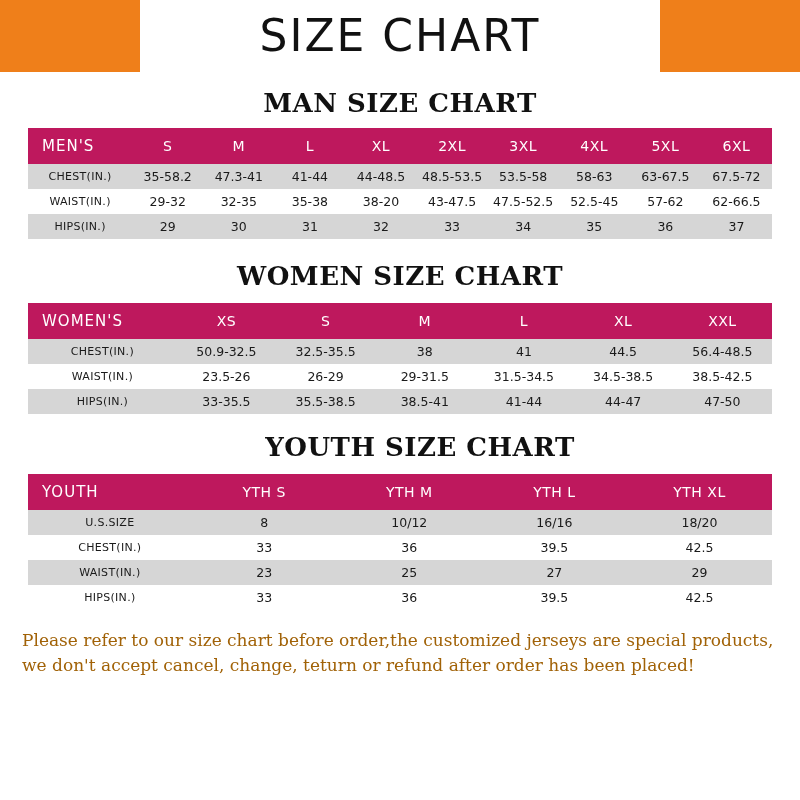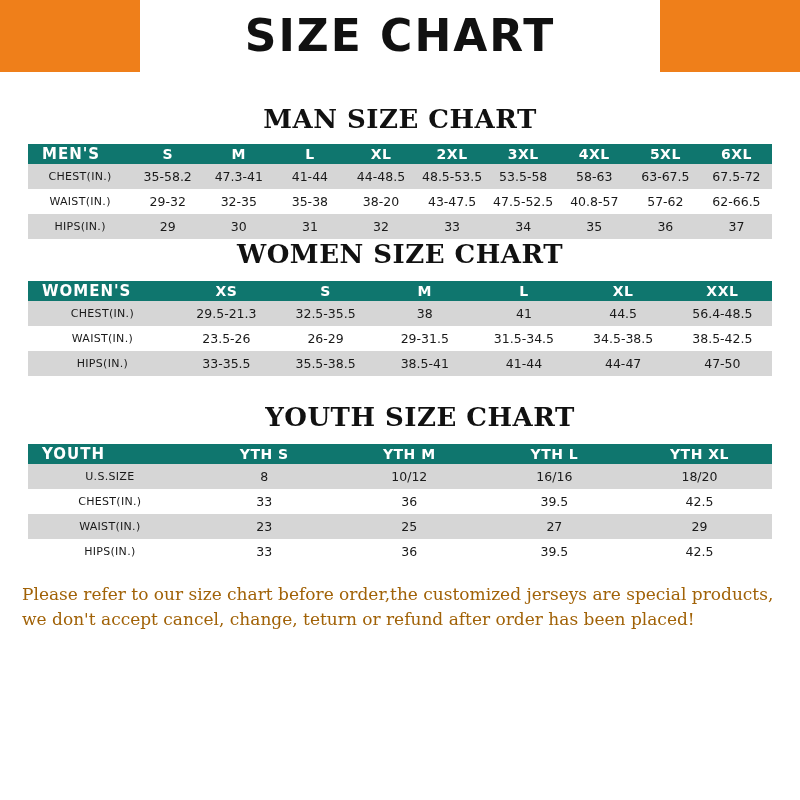--- a/index.html
+++ b/index.html
@@ -30,62 +30,62 @@
     height: 72px;
     width: 140px;
     background: #ef7f1a;
   }
   .banner .bar-left { left: 0; }
   .banner .bar-right { right: 0; }
   .banner-title {
     position: relative;
     z-index: 2;
     font-family: "DejaVu Sans", sans-serif;
-    font-weight: bold;
+    font-weight: normal;
     font-size: 44px;
     letter-spacing: 2px;
     color: #111111;
     background: #ffffff;
     padding: 0 18px;
     line-height: 72px;
   }
   
   .section-title {
     text-align: center;
     font-family: "DejaVu Serif", serif;
     font-weight: bold;
     font-size: 26px;
     color: #111111;
     letter-spacing: 0.5px;
   }
-  .sec-man   { margin-top: 32px; margin-bottom: 10px; }
-  .sec-women { margin-bottom: 12px; }
-  .sec-youth { margin-top: 26px; margin-bottom: 12px; padding-left: 40px; }
+  .sec-man   { margin-top: 16px; margin-bottom: 10px; }
+  .sec-women { margin-top: 22px; margin-bottom: 12px; }
+  .sec-youth { margin-top: 18px; margin-bottom: 12px; padding-left: 40px; }
 
   
   .chart-wrap { padding: 0 28px; }
   table.chart {
     width: 100%;
     border-collapse: collapse;
     table-layout: fixed;
   }
   table.chart th, table.chart td {
     text-align: center;
     font-family: "DejaVu Sans", sans-serif;
     font-size: 12.5px;
     color: #1a1a1a;
     padding: 5px 2px;
     white-space: nowrap;
   }
   table.chart thead th {
-    background: #0f766e;
+    background: #be185d;
     color: #ffffff;
-    font-weight: bold;
+    font-weight: normal;
     font-size: 14px;
-    padding: 1px 2px;
+    padding: 9px 2px;
     letter-spacing: 0.5px;
   }
   table.chart thead th.rowhead {
     text-align: left;
     padding-left: 14px;
     font-size: 15px;
     letter-spacing: 1px;
   }
   table.chart tbody tr.shade td { background: #d6d6d6; }
   table.chart tbody tr.plain td { background: #ffffff; }
@@ -164,21 +164,21 @@
           <td>67.5-72</td>
         </tr>
         <tr class="plain">
           <td class="rowlabel">WAIST(IN.)</td>
           <td>29-32</td>
           <td>32-35</td>
           <td>35-38</td>
           <td>38-20</td>
           <td>43-47.5</td>
           <td>47.5-52.5</td>
-          <td>40.8-57</td>
+          <td>52.5-45</td>
           <td>57-62</td>
           <td>62-66.5</td>
         </tr>
         <tr class="shade">
           <td class="rowlabel">HIPS(IN.)</td>
           <td>29</td>
           <td>30</td>
           <td>31</td>
           <td>32</td>
           <td>33</td>
@@ -210,21 +210,21 @@
           <th>S</th>
           <th>M</th>
           <th>L</th>
           <th>XL</th>
           <th>XXL</th>
         </tr>
       </thead>
       <tbody>
         <tr class="shade">
           <td class="rowlabel">CHEST(IN.)</td>
-          <td>29.5-21.3</td>
+          <td>50.9-32.5</td>
           <td>32.5-35.5</td>
           <td>38</td>
           <td>41</td>
           <td>44.5</td>
           <td>56.4-48.5</td>
         </tr>
         <tr class="plain">
           <td class="rowlabel">WAIST(IN.)</td>
           <td>23.5-26</td>
           <td>26-29</td>

